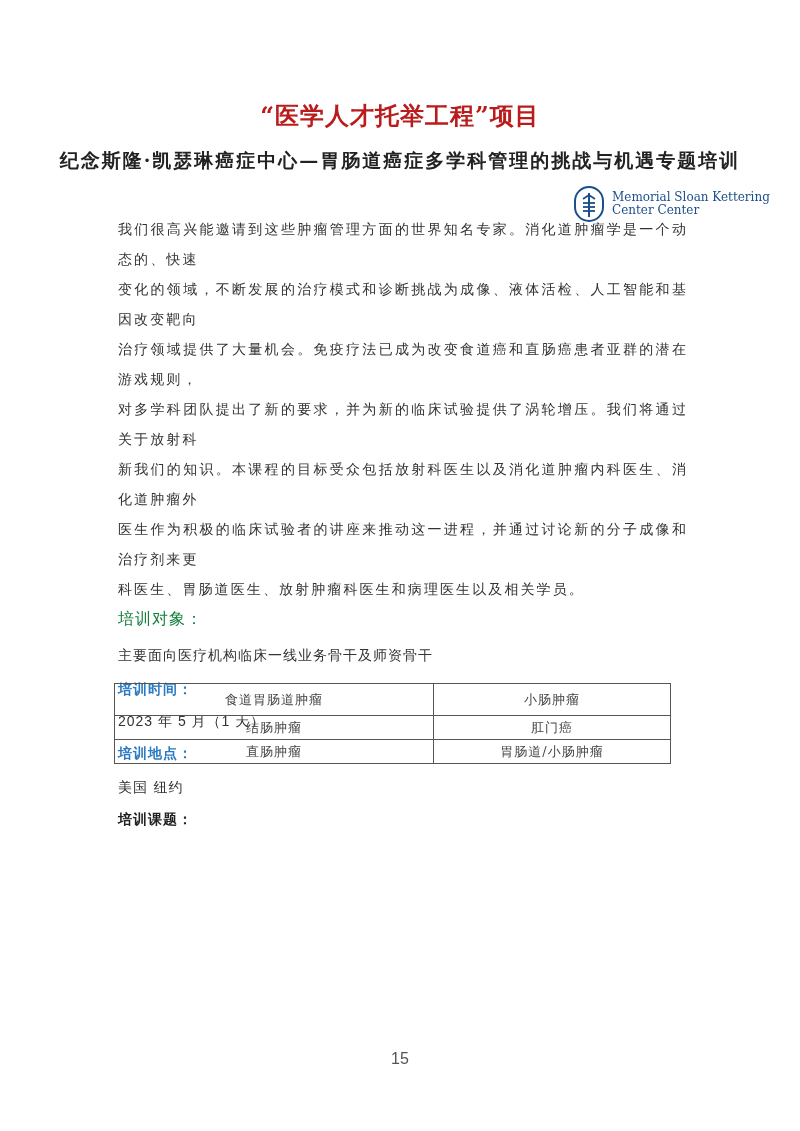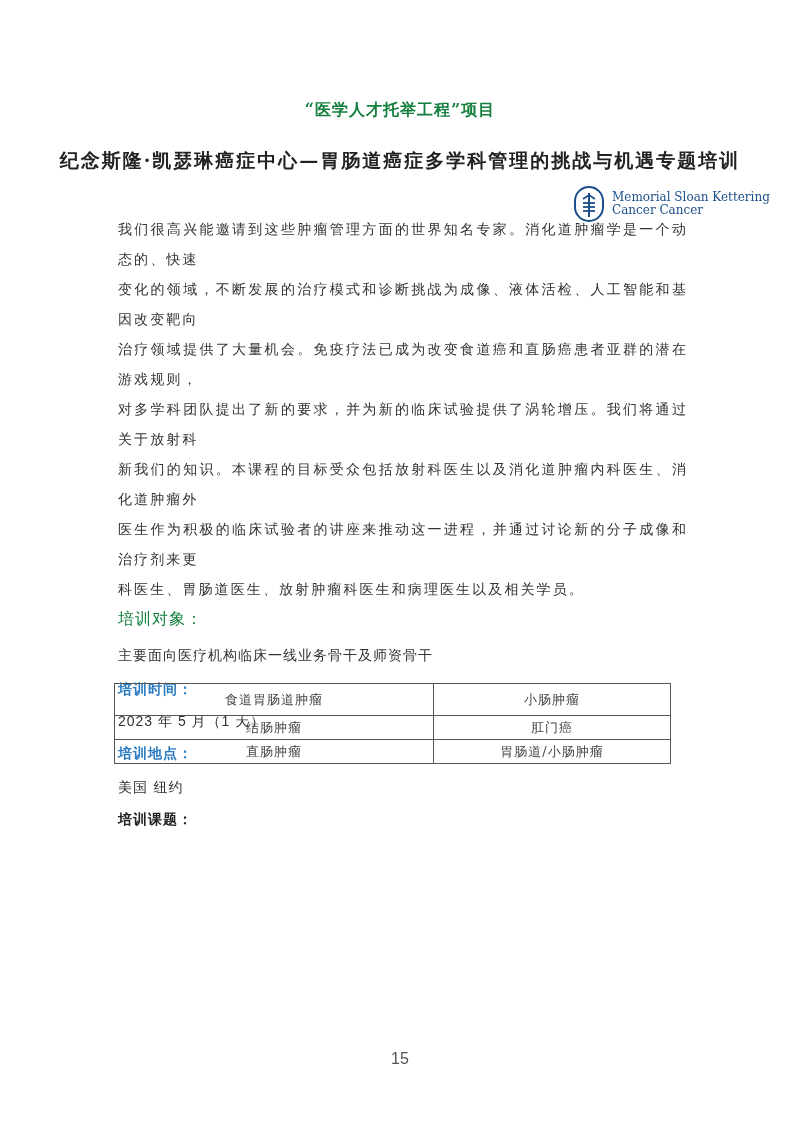--- a/index.html
+++ b/index.html
@@ -1,19 +1,19 @@
 <!DOCTYPE html>
 <html><head>
   <meta charset="utf-8">
   <style>
     html, body { margin: 0; padding: 0; background: #ffffff; }
     body { width: 800px; height: 1131px; position: relative; overflow: hidden;
       font-family: "DejaVu Serif", "Liberation Serif", serif; color: #333333; }
     .title { position: absolute; top: 100px; left: 0; width: 800px; text-align: center;
-      font-size: 16px; font-weight: bold; color: #15803d; letter-spacing: 1px; }
+      font-size: 24px; font-weight: bold; color: #b91c1c; letter-spacing: 1px; }
     .subtitle { position: absolute; top: 148px; left: 0; width: 800px; text-align: center;
       font-size: 19px; font-weight: bold; color: #222222; letter-spacing: 2px; }
     .logo { position: absolute; top: 186px; left: 574px; display: flex; align-items: center; }
     .logo-mark { width: 30px; height: 36px; border: 2.5px solid #1b4f8a; border-radius: 15px;
       position: relative; box-sizing: border-box; }
     .logo-mark svg { position: absolute; left: 3px; top: 4px; }
     .logo-text { margin-left: 8px; color: #1b4f8a; font-size: 12px; line-height: 13px;
       font-family: "DejaVu Serif", serif; }
     .content { position: absolute; top: 214px; left: 118px; width: 570px; }
     .heading { font-size: 14px; font-weight: bold; color: #2b7bc0; height: 30px; line-height: 22px; letter-spacing: 1px; }
@@ -43,21 +43,21 @@
     <svg width="20" height="26" viewBox="0 0 20 26">
       <line x1="10" y1="1" x2="10" y2="25" stroke="#1b4f8a" stroke-width="2"></line>
       <path d="M4 7 L10 3 L16 7" fill="none" stroke="#1b4f8a" stroke-width="1.8"></path>
       <line x1="4" y1="11" x2="16" y2="11" stroke="#1b4f8a" stroke-width="1.8"></line>
       <line x1="4" y1="15" x2="16" y2="15" stroke="#1b4f8a" stroke-width="1.8"></line>
       <line x1="4" y1="19" x2="16" y2="19" stroke="#1b4f8a" stroke-width="1.8"></line>
     </svg>
   </div>
   <div class="logo-text">
     <div>Memorial Sloan Kettering</div>
-    <div>Cancer Cancer</div>
+    <div>Center Center</div>
   </div>
 </div>
 
 <div class="content">
   <div>
     <p class="para">我们很高兴能邀请到这些肿瘤管理方面的世界知名专家。消化道肿瘤学是一个动态的、快速</p>
     <p class="para">变化的领域，不断发展的治疗模式和诊断挑战为成像、液体活检、人工智能和基因改变靶向</p>
     <p class="para">治疗领域提供了大量机会。免疫疗法已成为改变食道癌和直肠癌患者亚群的潜在游戏规则，</p>
     <p class="para">对多学科团队提出了新的要求，并为新的临床试验提供了涡轮增压。我们将通过关于放射科</p>
     <p class="para">新我们的知识。本课程的目标受众包括放射科医生以及消化道肿瘤内科医生、消化道肿瘤外</p>

